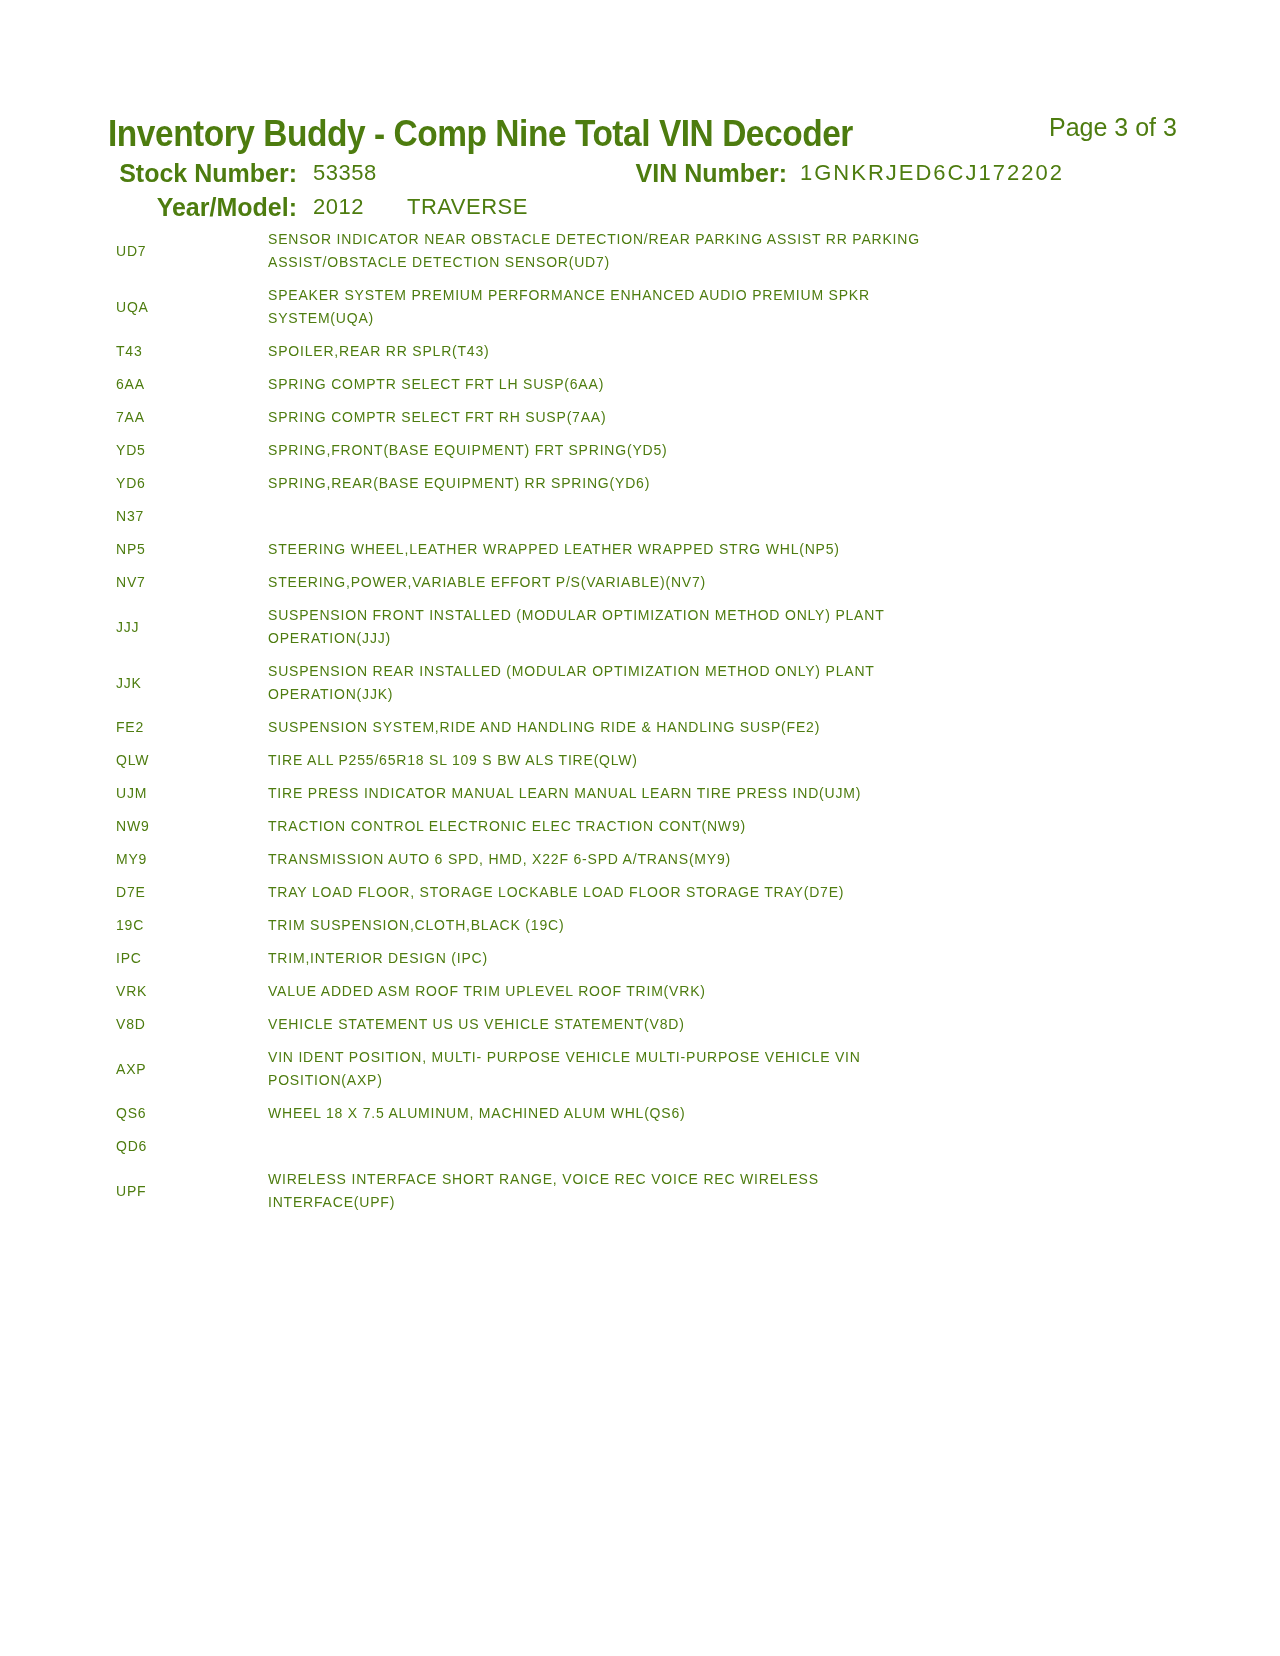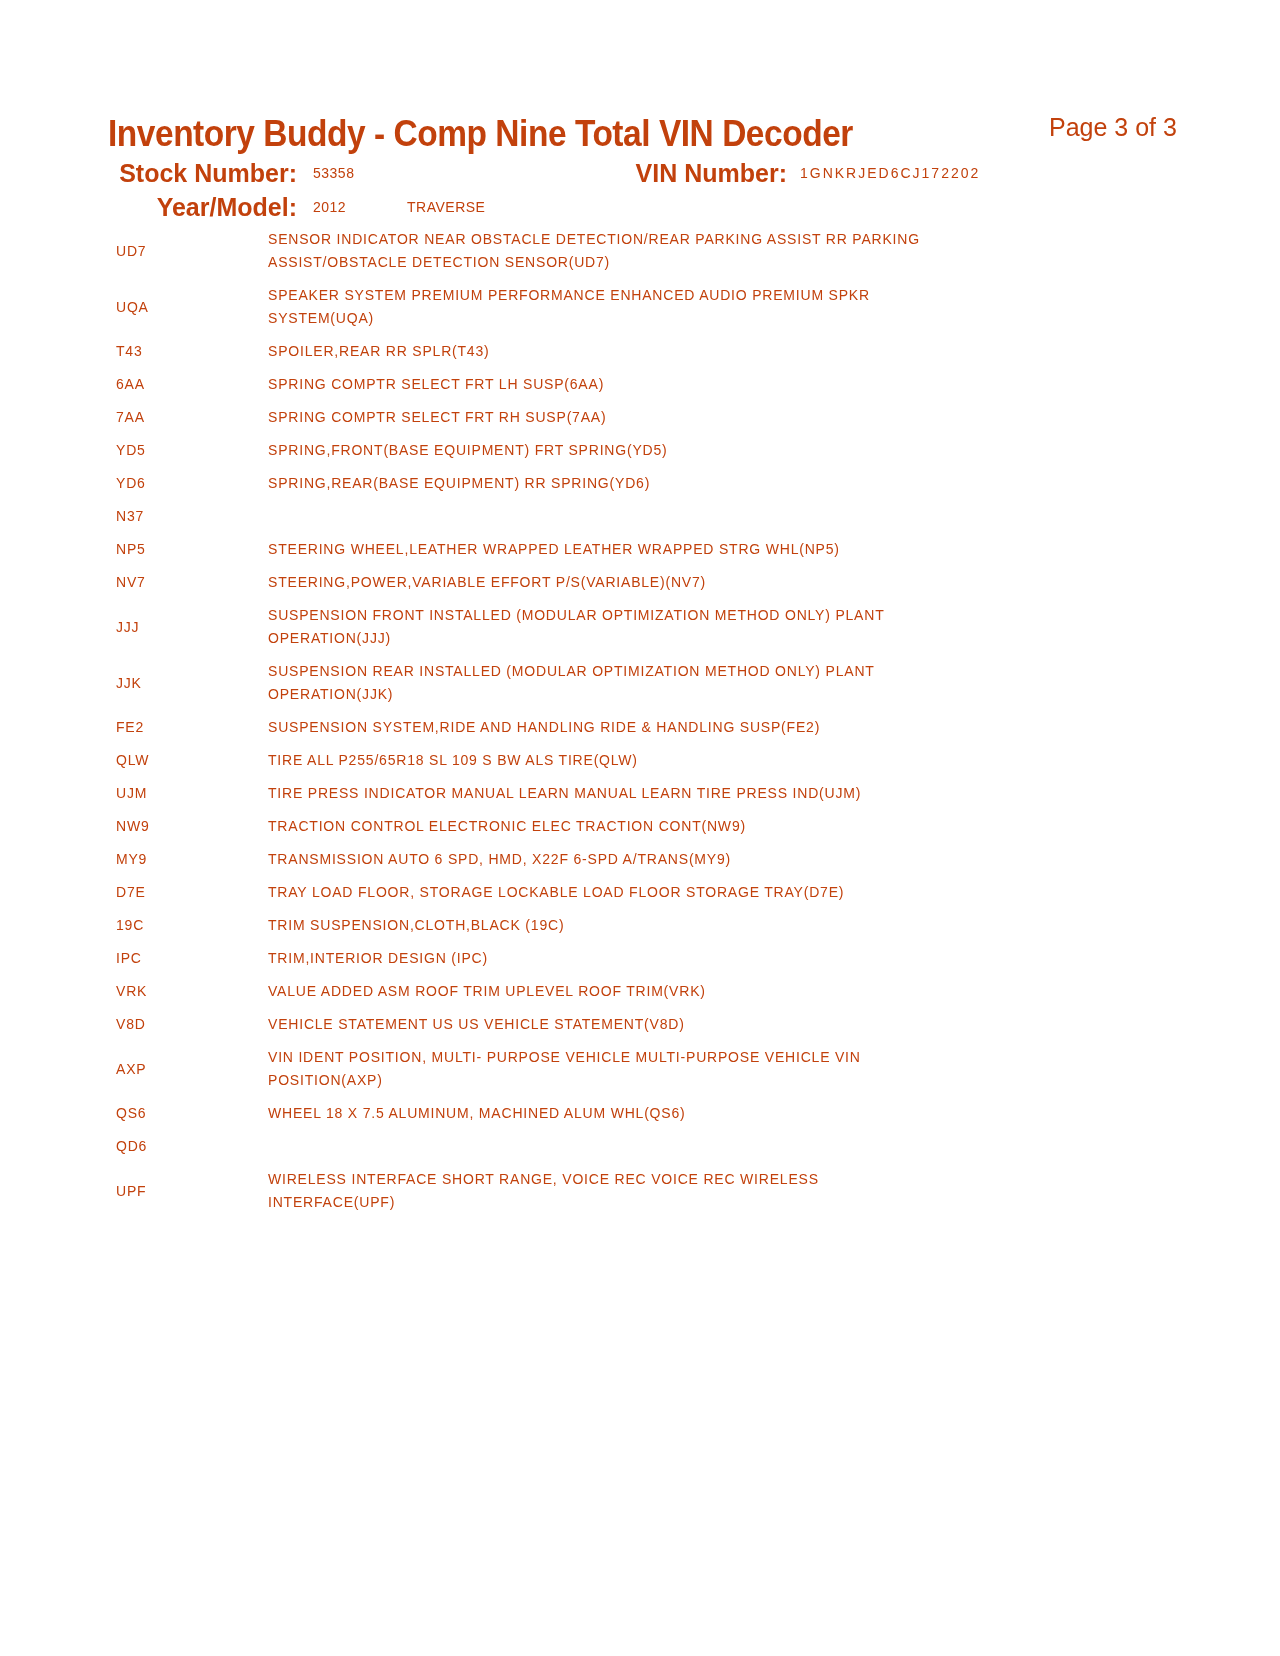--- a/index.html
+++ b/index.html
@@ -5,21 +5,21 @@
   html, body {
     margin: 0;
     padding: 0;
     background: #ffffff;
   }
   .page {
     position: relative;
     width: 1280px;
     height: 1656px;
     background: #ffffff;
-    color: #c2410c;
+    color: #4d7c0f;
     font-family: "Liberation Sans", sans-serif;
     overflow: hidden;
   }
   .title {
     position: absolute;
     left: 108px;
     top: 114px;
     margin: 0;
     font-size: 36px;
     font-weight: bold;
@@ -43,21 +43,21 @@
     font-size: 25px;
     line-height: 24px;
     text-align: right;
     white-space: nowrap;
   }
   .stock-label { left: 0; top: 161px; width: 297px; }
   .vin-label   { left: 500px; top: 161px; width: 287px; }
   .ym-label    { left: 0; top: 195px; width: 297px; }
   .meta-value {
     position: absolute;
-    font-size: 14px;
+    font-size: 22px;
     line-height: 24px;
     letter-spacing: 0.5px;
     white-space: nowrap;
   }
   .stock-value { left: 313px; top: 161px; }
   .vin-value   { left: 800px; top: 161px; letter-spacing: 2px; }
   .year-value  { left: 313px; top: 195px; }
   .model-value { left: 407px; top: 195px; }
   .options {
     position: absolute;

